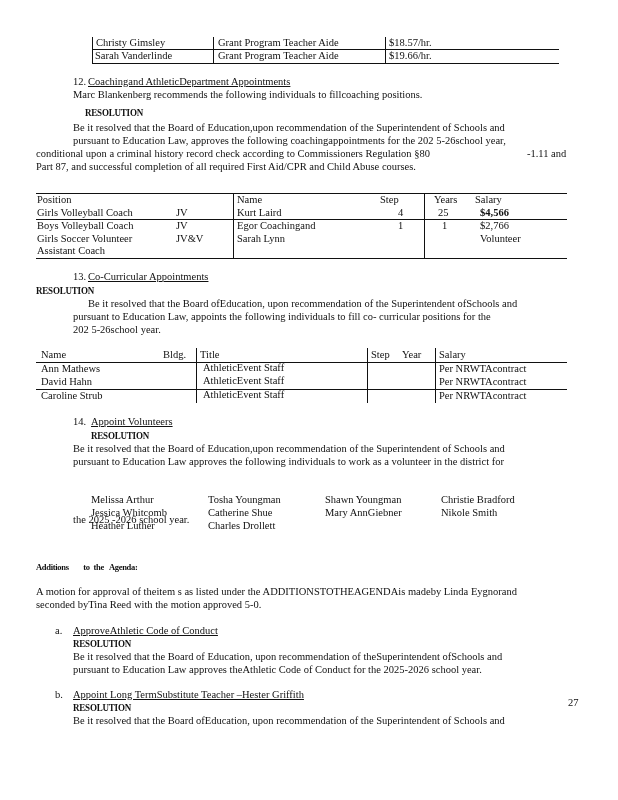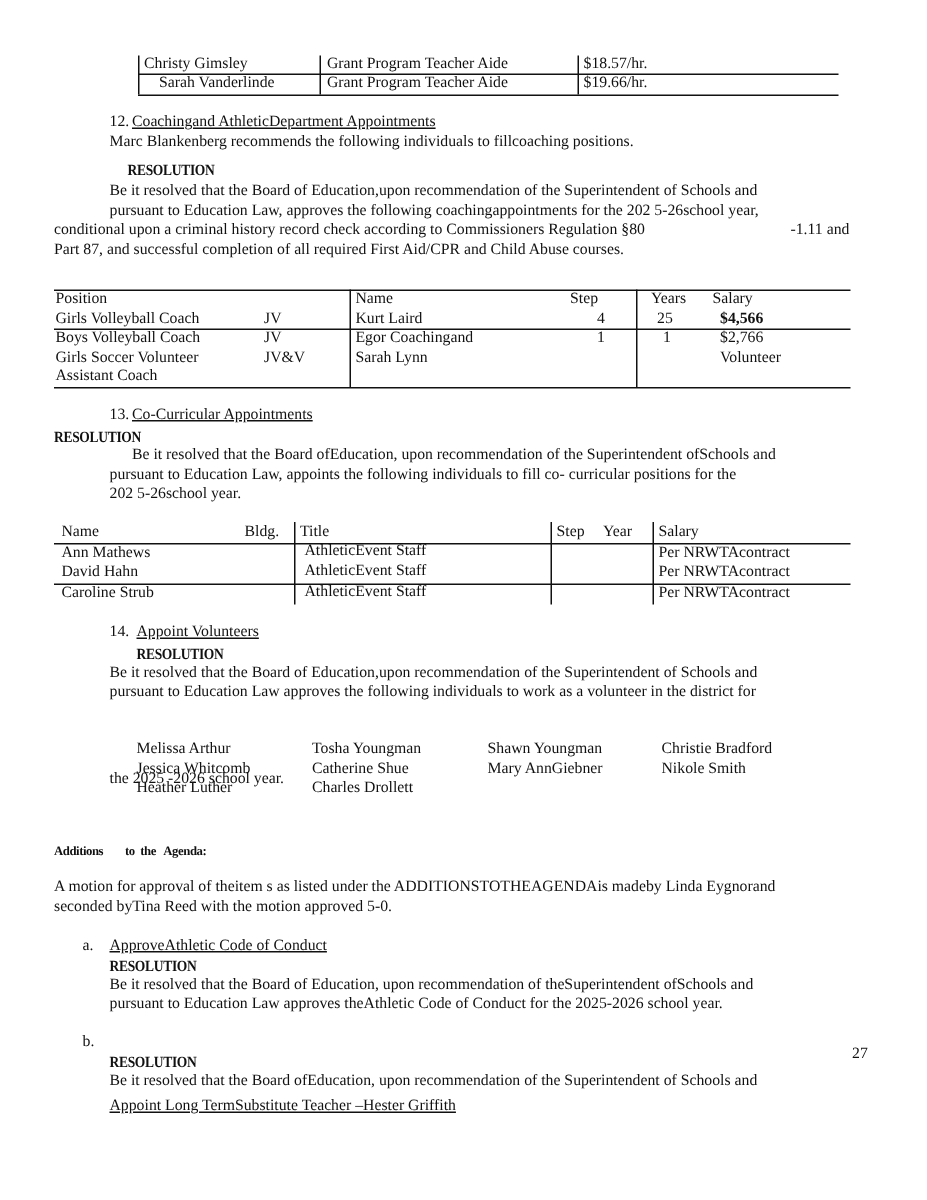--- a/index.html
+++ b/index.html
@@ -17,21 +17,21 @@
 
 <div>
   <div class="vline" style="left:92px;top:37px;height:26px;"></div>
   <div class="vline" style="left:213px;top:37px;height:26px;"></div>
   <div class="vline" style="left:385px;top:37px;height:26px;"></div>
   <div class="hline" style="left:92px;width:467px;top:49px;"></div>
   <div class="hline" style="left:92px;width:467px;top:63px;"></div>
   <span class="abs" style="left:96px;top:37px;">Christy Gimsley</span>
   <span class="abs" style="left:218px;top:37px;">Grant Program Teacher Aide</span>
   <span class="abs" style="left:389px;top:37px;">$18.57/hr.</span>
-  <span class="abs" style="left:106px;top:50px;">Sarah Vanderlinde</span>
+  <span class="abs" style="left:95px;top:50px;">Sarah Vanderlinde</span>
   <span class="abs" style="left:218px;top:50px;">Grant Program Teacher Aide</span>
   <span class="abs" style="left:389px;top:50px;">$19.66/hr.</span>
 </div>
 
 <div>
   <span class="abs" style="left:73px;top:76px;">12.</span>
   <span class="abs u" style="left:88px;top:76px;">Coachingand AthleticDepartment Appointments</span>
   <span class="abs" style="left:73px;top:89px;">Marc      Blankenberg recommends  the following individuals   to  fillcoaching positions.</span>
   <span class="abs res" style="left:85px;top:108px;">RESOLUTION</span>
   <span class="abs" style="left:73px;top:122px;">Be it resolved  that the Board of Education,upon  recommendation  of the Superintendent   of Schools and</span>
@@ -138,18 +138,18 @@
   <span class="abs" style="left:36px;top:586px;">A motion for approval  of theitem s as listed under  the ADDITIONSTOTHEAGENDAis madeby  Linda  Eygnorand</span>
   <span class="abs" style="left:36px;top:599px;">seconded  byTina Reed with   the motion approved  5-0.</span>
 
   <span class="abs" style="left:55px;top:625px;">a.</span>
   <span class="abs u" style="left:73px;top:625px;">ApproveAthletic  Code of Conduct</span>
   <span class="abs res" style="left:73px;top:639px;">RESOLUTION</span>
   <span class="abs" style="left:73px;top:651px;">Be it resolved  that the Board  of Education,  upon recommendation  of theSuperintendent   ofSchools and</span>
   <span class="abs" style="left:73px;top:664px;">pursuant  to Education  Law approves  theAthletic Code of Conduct  for  the 2025-2026 school year.</span>
 
   <span class="abs" style="left:55px;top:689px;">b.</span>
-  <span class="abs u" style="left:73px;top:689px;margin-top:43px;">Appoint Long TermSubstitute   Teacher –Hester  Griffith</span>
+  <span class="abs u" style="left:73px;top:689px;">Appoint Long TermSubstitute   Teacher –Hester  Griffith</span>
   <span class="abs res" style="left:73px;top:703px;">RESOLUTION</span>
   <span class="abs" style="left:73px;top:715px;">Be it resolved  that the Board  ofEducation, upon recommendation  of the Superintendent   of Schools and</span>
 </div>
 
 <span class="abs" style="left:568px;top:697px;">27</span>
 
 </body></html>

